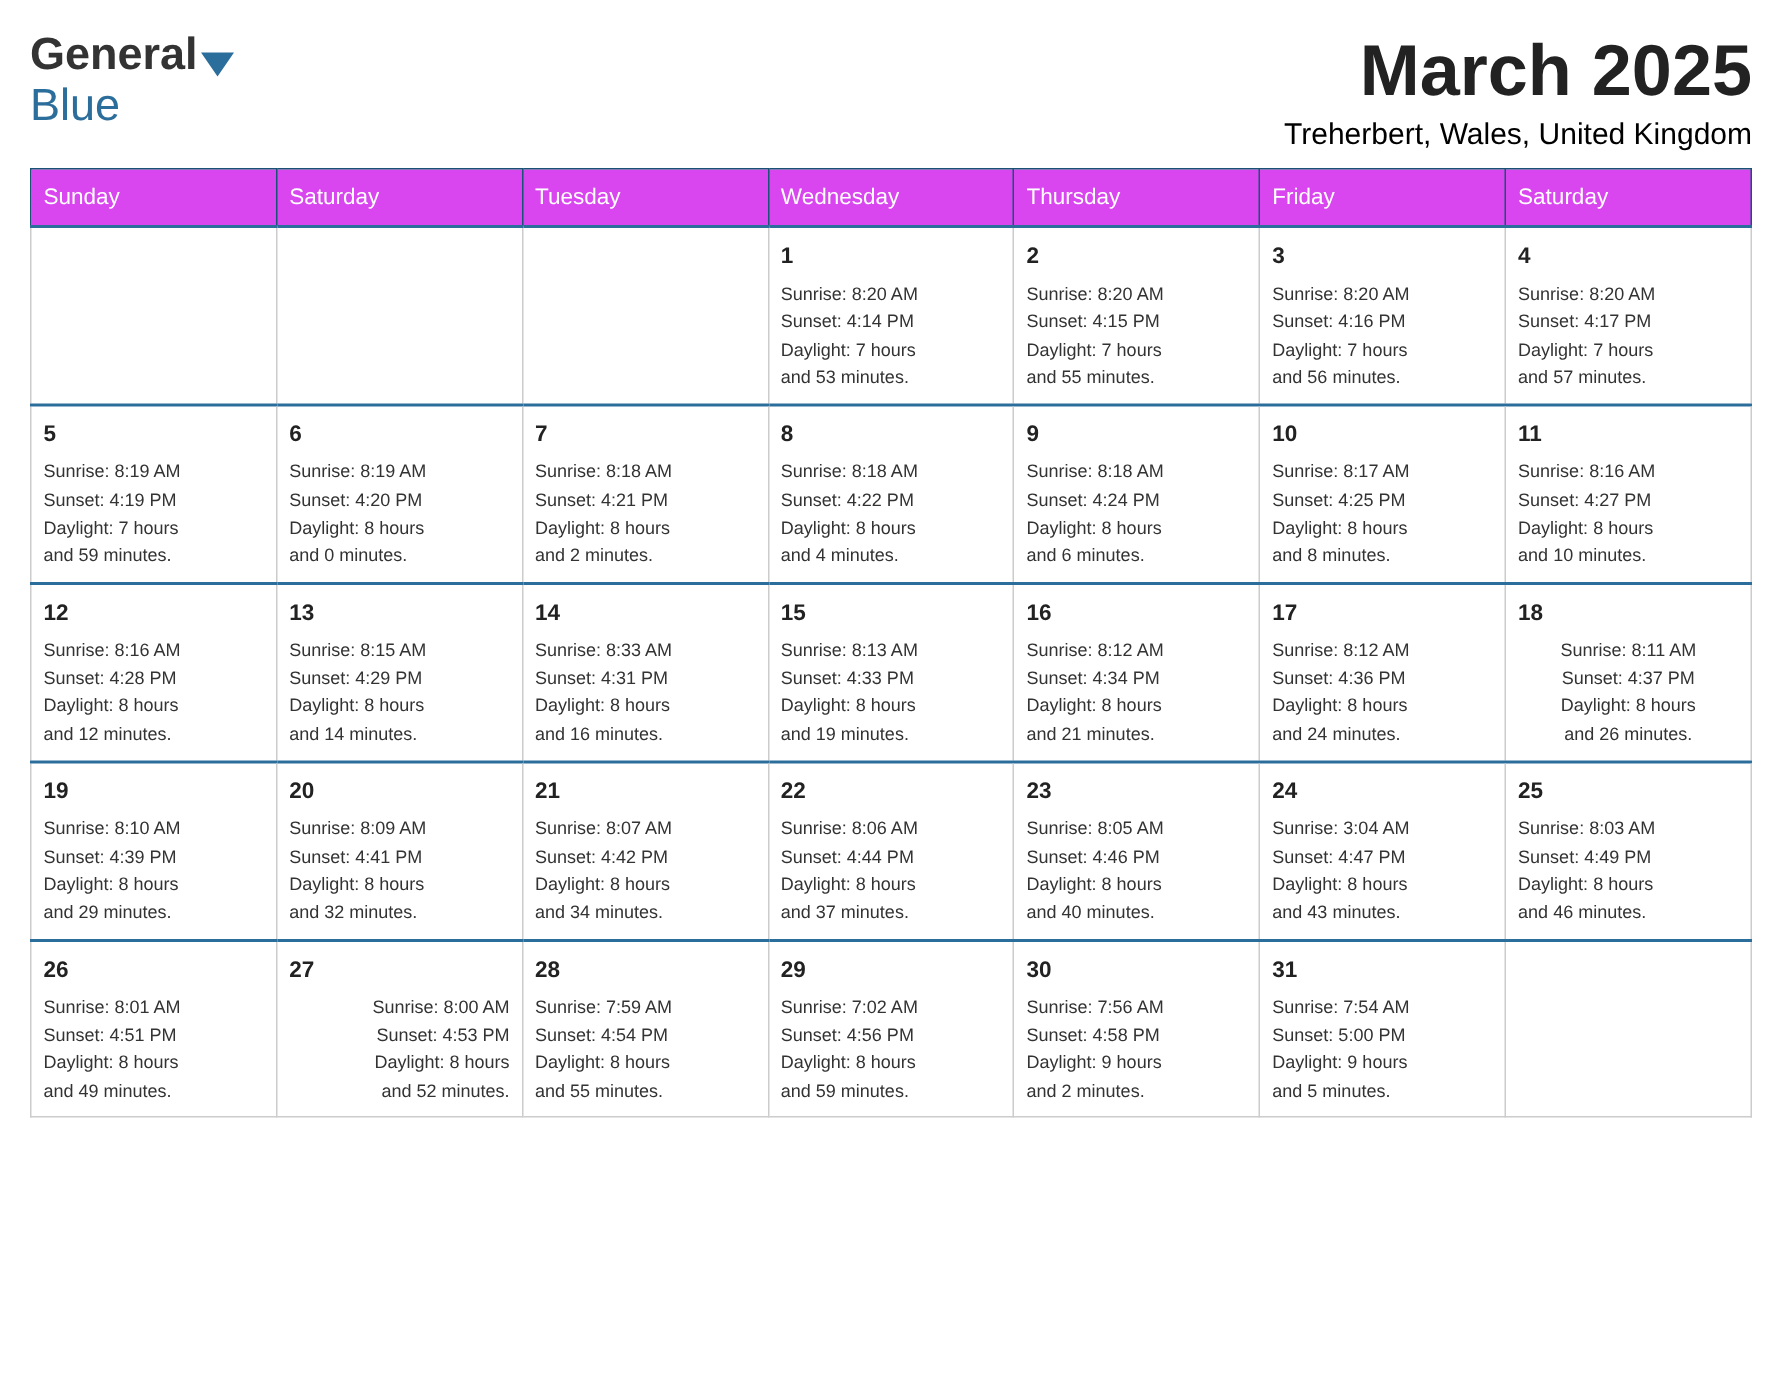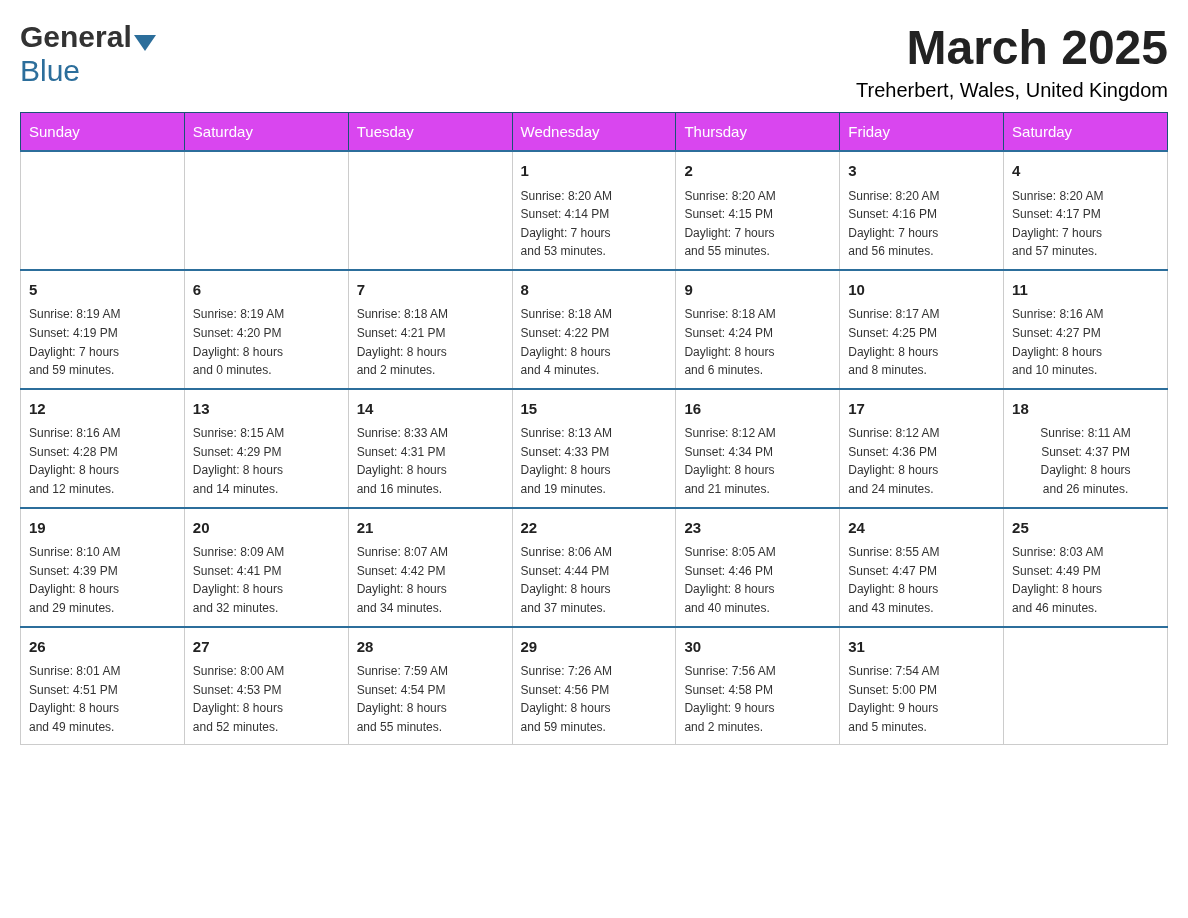--- a/index.html
+++ b/index.html
@@ -299,21 +299,21 @@
         </td>
         <td>
           <span class="day-number">23</span>
           <div class="day-info" style="white-space: pre-line;">Sunrise: 8:05 AM
 Sunset: 4:46 PM
 Daylight: 8 hours
 and 40 minutes.</div>
         </td>
         <td>
           <span class="day-number">24</span>
-          <div class="day-info" style="white-space: pre-line;">Sunrise: 8:55 AM
+          <div class="day-info" style="white-space: pre-line;">Sunrise: 3:04 AM
 Sunset: 4:47 PM
 Daylight: 8 hours
 and 43 minutes.</div>
         </td>
         <td>
           <span class="day-number">25</span>
           <div class="day-info" style="white-space: pre-line;">Sunrise: 8:03 AM
 Sunset: 4:49 PM
 Daylight: 8 hours
 and 46 minutes.</div>
@@ -322,35 +322,35 @@
       <tr>
         <td>
           <span class="day-number">26</span>
           <div class="day-info" style="white-space: pre-line;">Sunrise: 8:01 AM
 Sunset: 4:51 PM
 Daylight: 8 hours
 and 49 minutes.</div>
         </td>
         <td>
           <span class="day-number">27</span>
-          <div class="day-info" style="white-space: pre-line;">Sunrise: 8:00 AM
+          <div class="day-info" style="white-space: pre-line; text-align: right;">Sunrise: 8:00 AM
 Sunset: 4:53 PM
 Daylight: 8 hours
 and 52 minutes.</div>
         </td>
         <td>
           <span class="day-number">28</span>
           <div class="day-info" style="white-space: pre-line;">Sunrise: 7:59 AM
 Sunset: 4:54 PM
 Daylight: 8 hours
 and 55 minutes.</div>
         </td>
         <td>
           <span class="day-number">29</span>
-          <div class="day-info" style="white-space: pre-line;">Sunrise: 7:26 AM
+          <div class="day-info" style="white-space: pre-line;">Sunrise: 7:02 AM
 Sunset: 4:56 PM
 Daylight: 8 hours
 and 59 minutes.</div>
         </td>
         <td>
           <span class="day-number">30</span>
           <div class="day-info" style="white-space: pre-line;">Sunrise: 7:56 AM
 Sunset: 4:58 PM
 Daylight: 9 hours
 and 2 minutes.</div>

